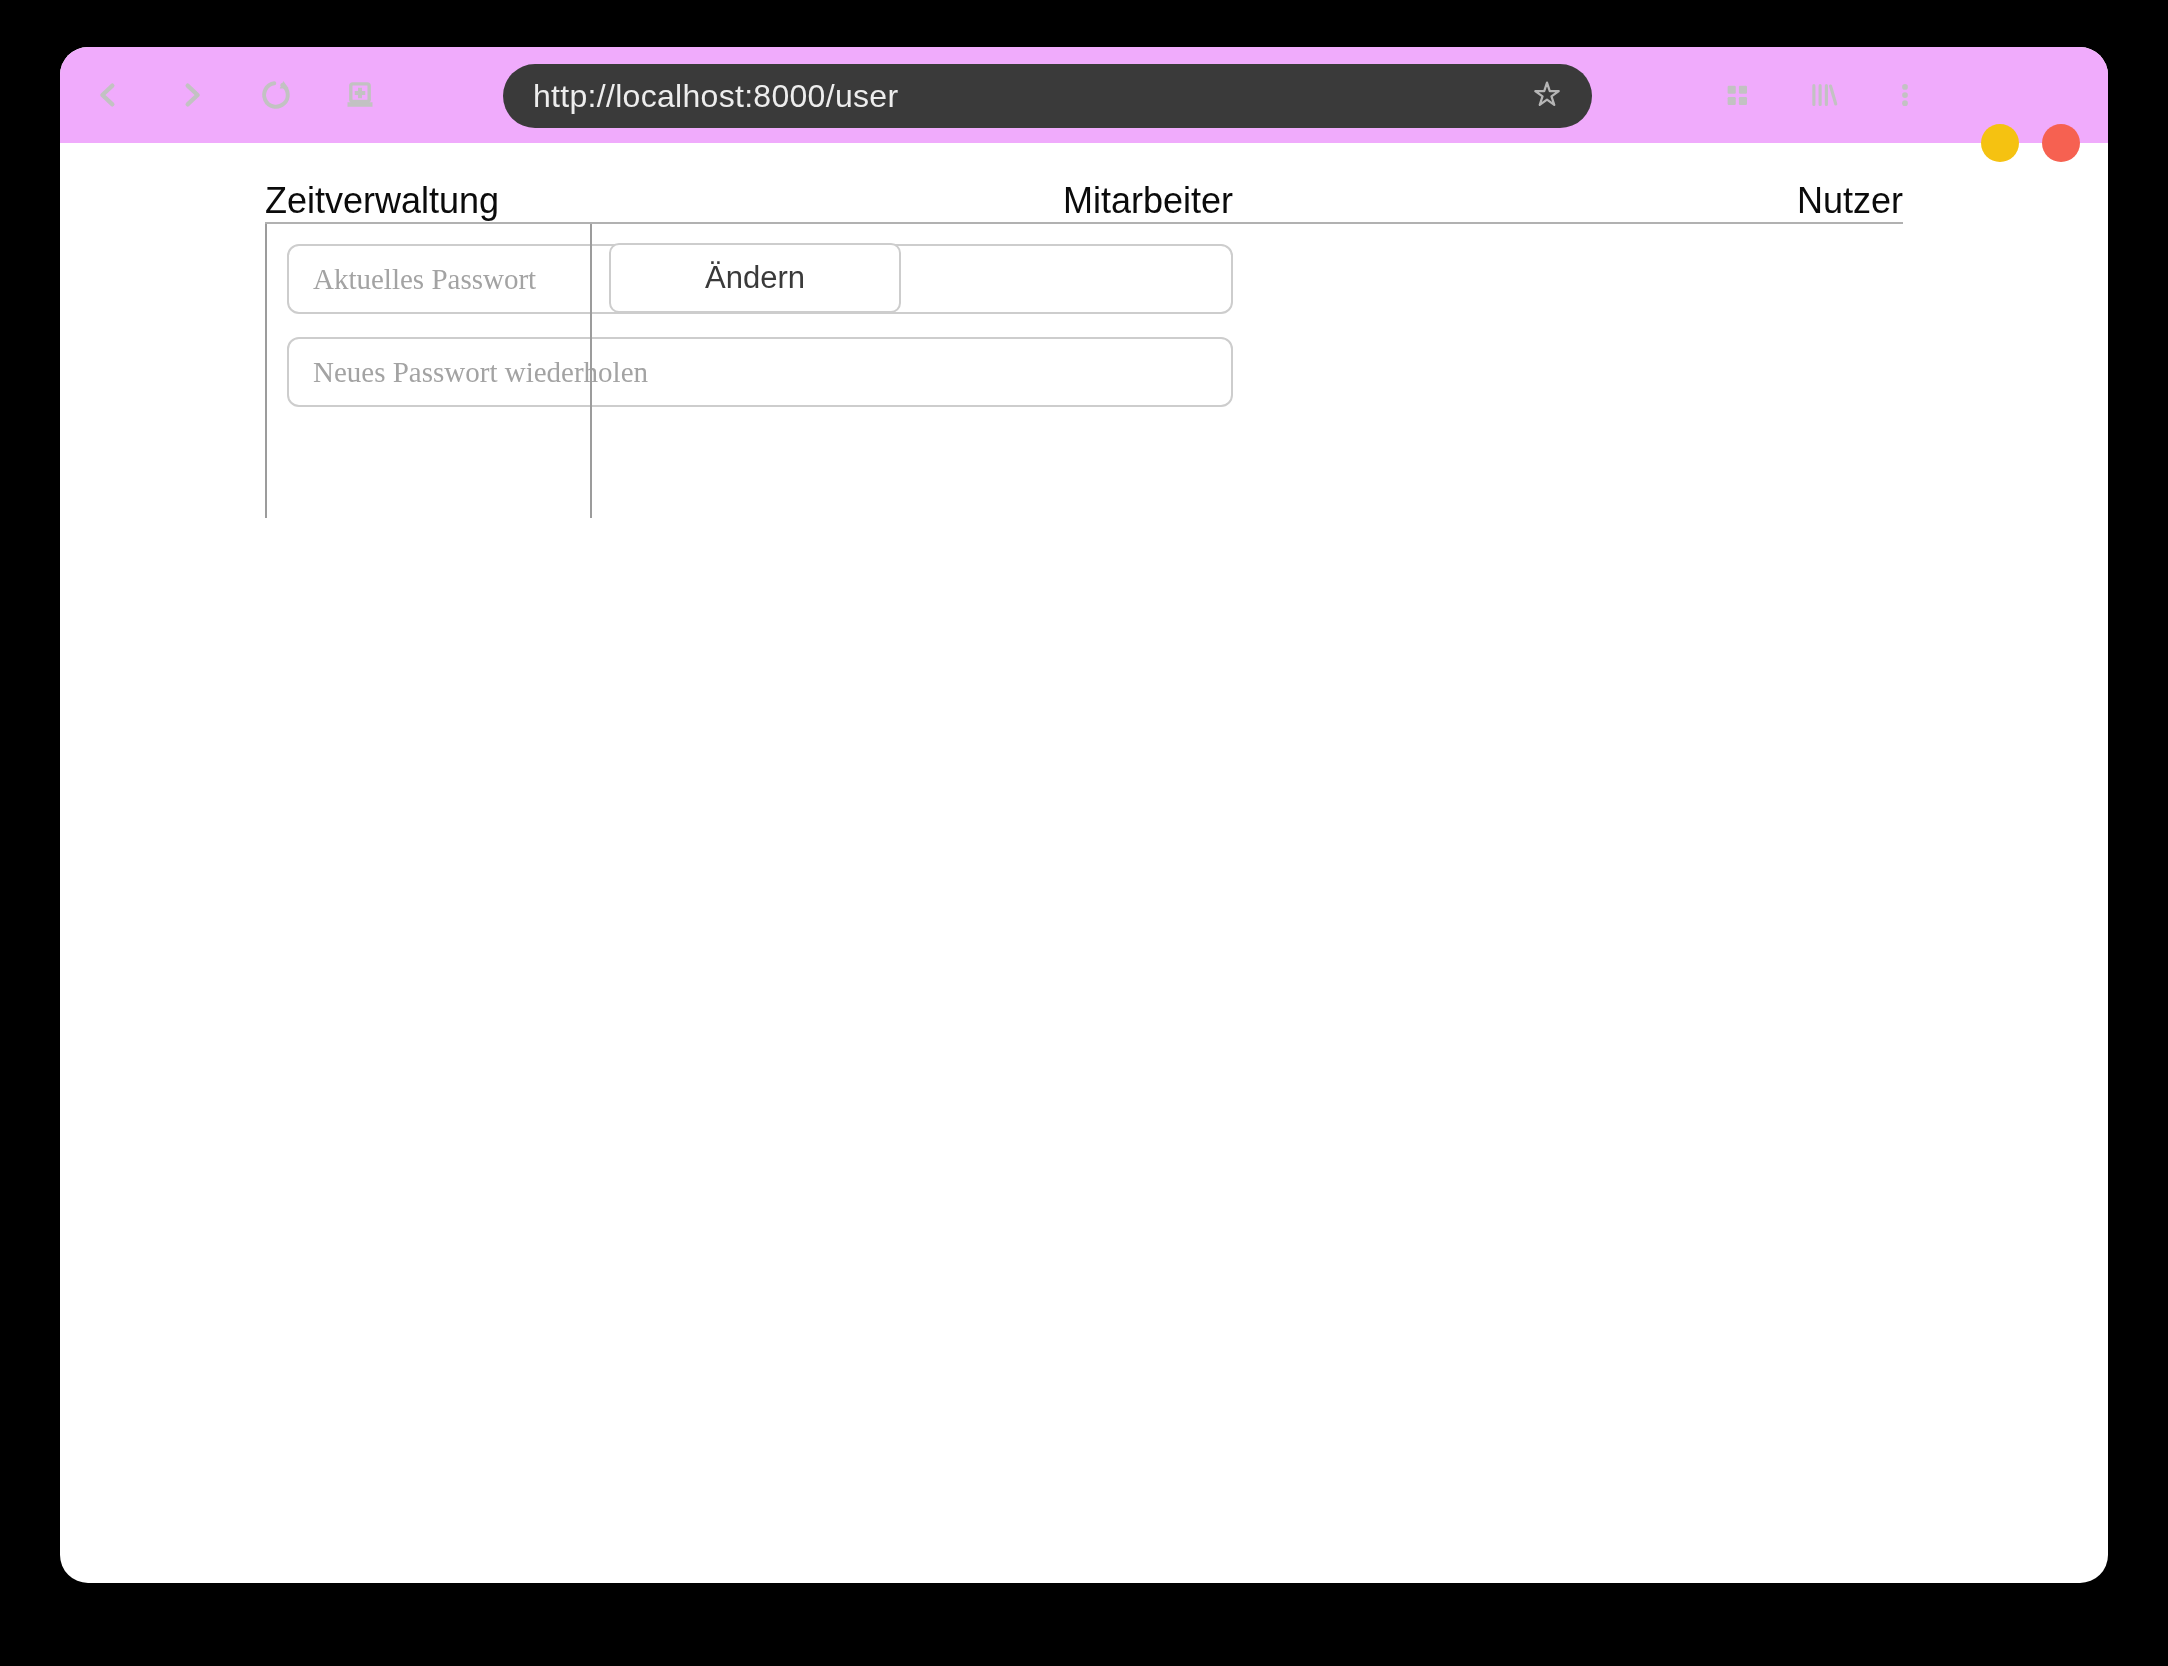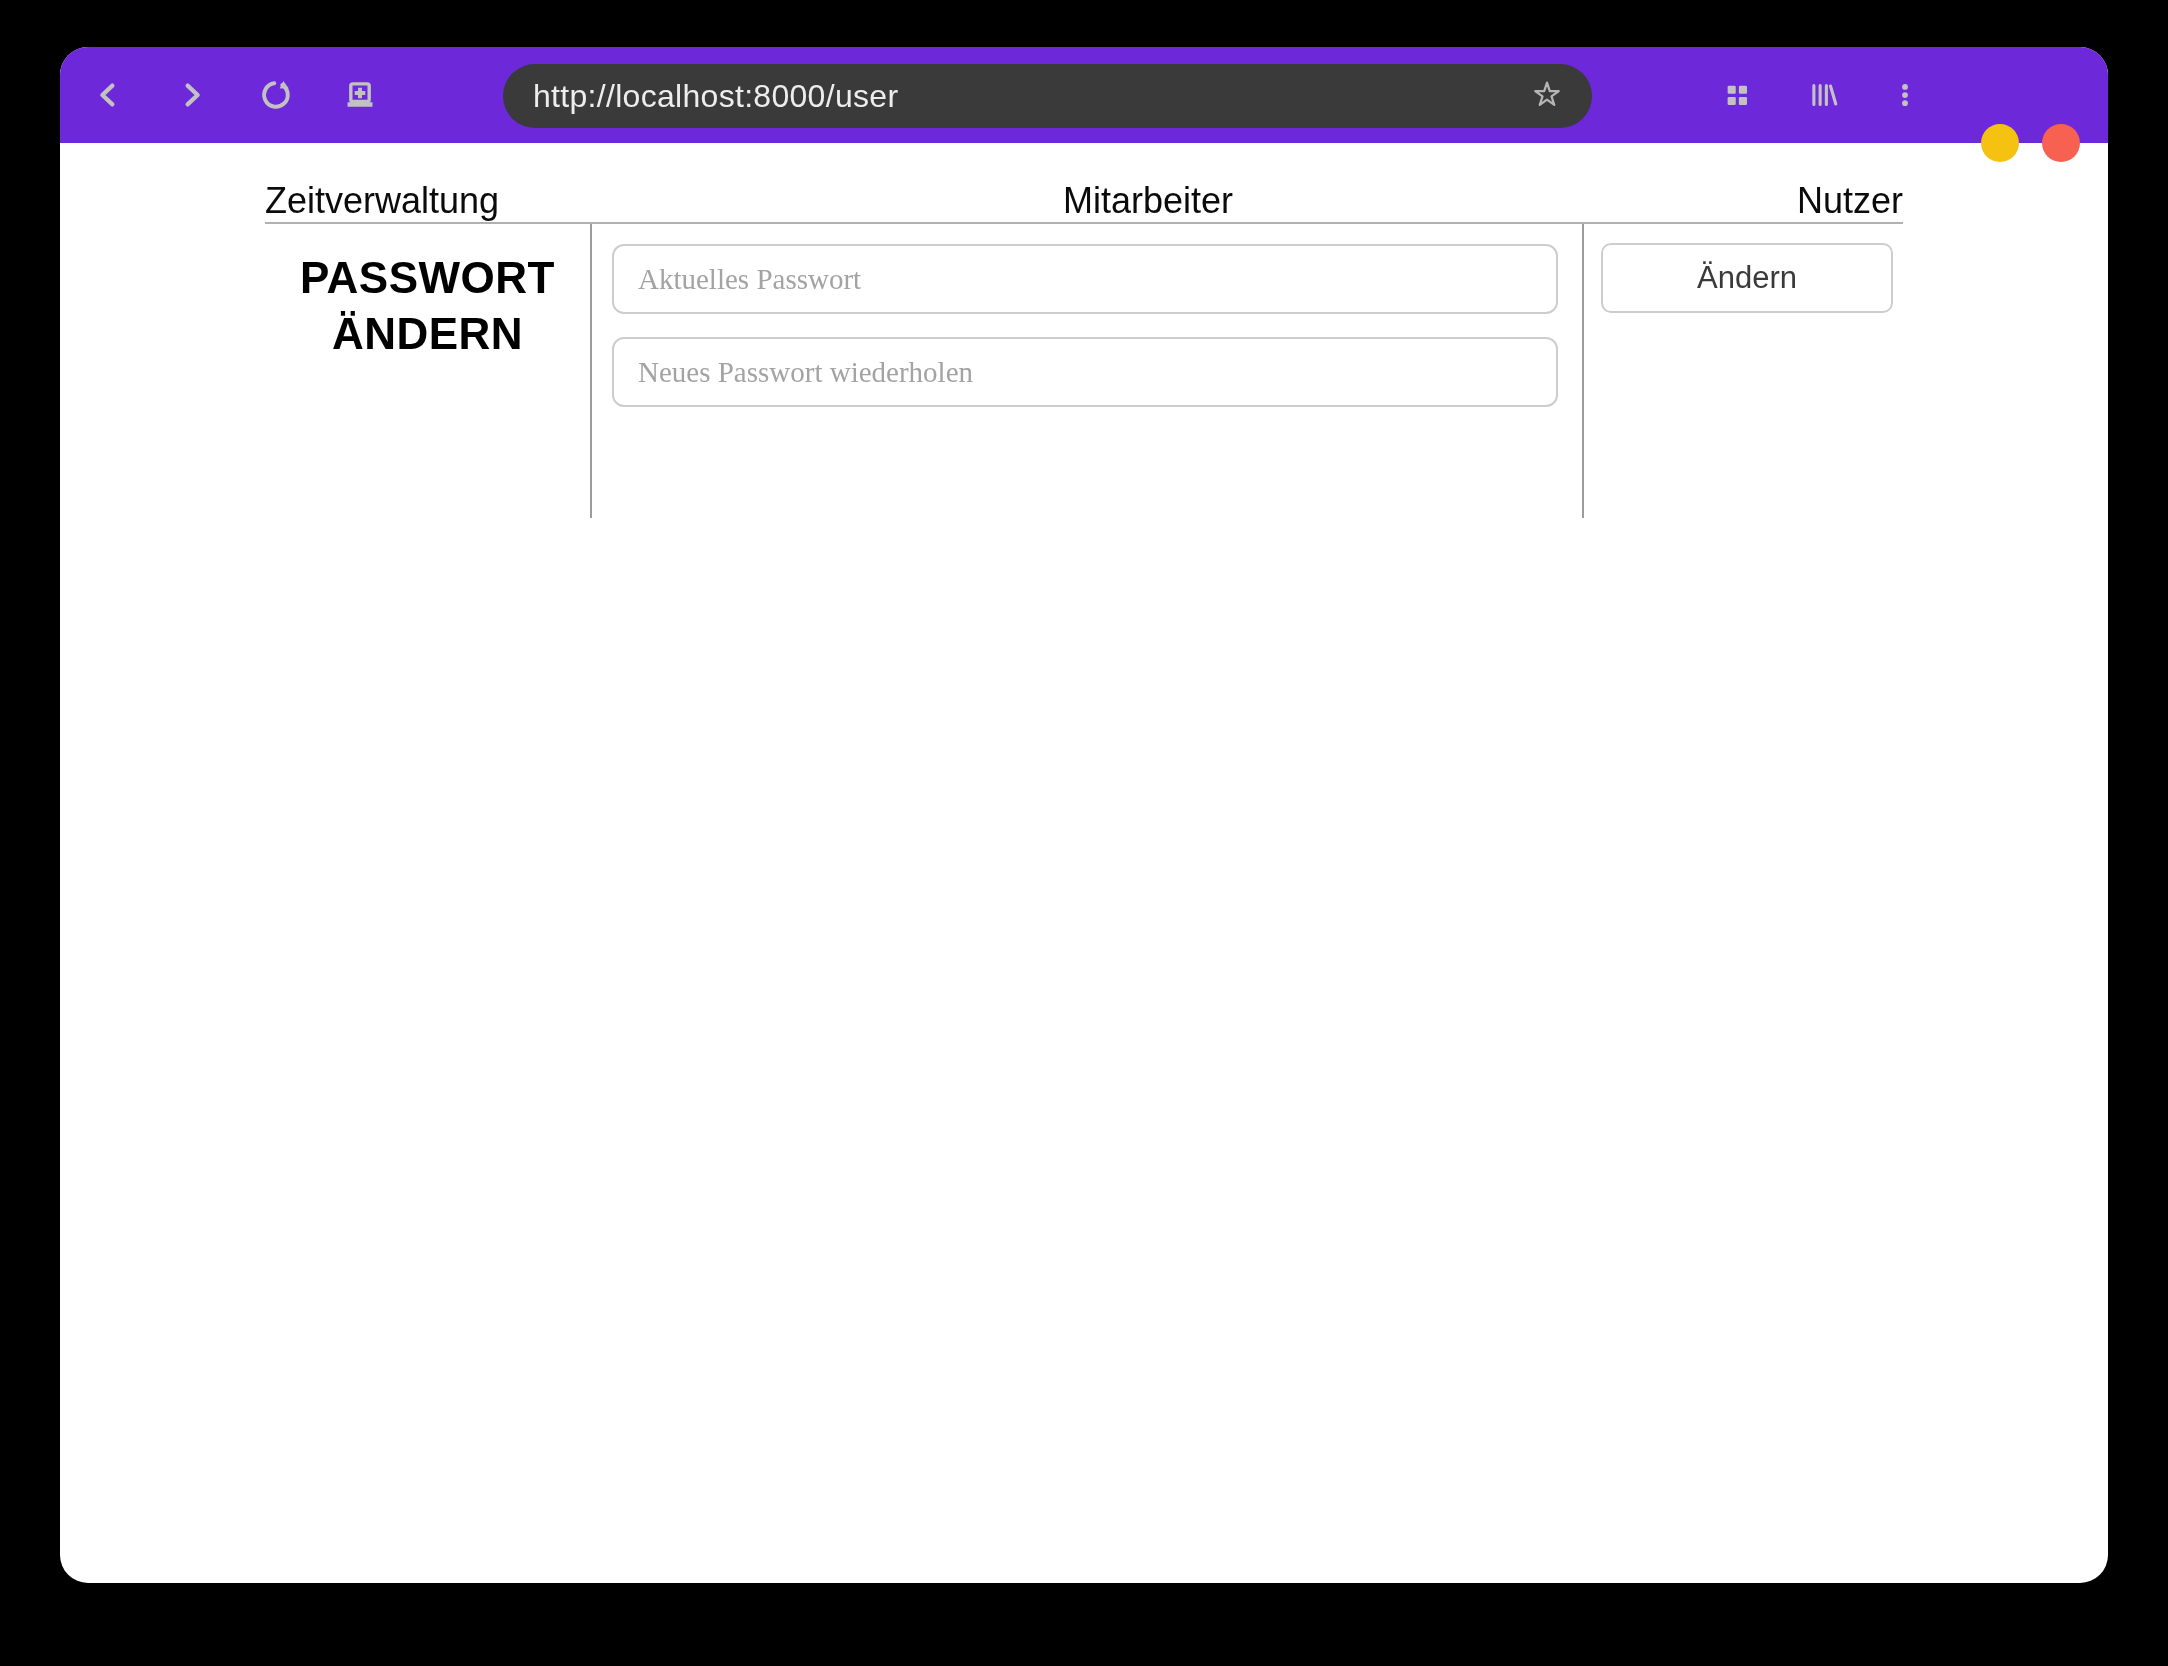--- a/index.html
+++ b/index.html
@@ -6,21 +6,21 @@
   html, body { background: #000; }
   body { font-family: "Liberation Sans", "DejaVu Sans", sans-serif; }
   .stage { position: relative; width: 2168px; height: 1666px; background: #000; overflow: hidden; }
 
   .window {
     position: absolute; left: 60px; top: 47px; width: 2048px; height: 1536px;
     background: #ffffff; border-radius: 28px; overflow: hidden;
   }
 
   
-  .toolbar { position: relative; height: 96px; background: #6d28d9; }
+  .toolbar { position: relative; height: 96px; background: #f0abfc; }
   .tbtn {
     position: absolute; top: 26px; width: 44px; height: 44px;
     background: transparent; border: none; display: flex; align-items: center; justify-content: center;
     cursor: pointer;
   }
   .tbtn svg { display: block; }
   .tb-back { left: 26px; } .tb-fwd { left: 110px; } .tb-reload { left: 194px; } .tb-newtab { left: 278px; }
 
   .urlbar {
     position: absolute; left: 443px; top: 17px; width: 1089px; height: 64px;
@@ -159,26 +159,20 @@
       <div class="page-inner">
 
         <nav class="site-nav">
           <span class="nav-link">Zeitverwaltung</span>
           <span class="nav-link">Mitarbeiter</span>
           <span class="nav-link">Nutzer</span>
         </nav>
 
         <div class="form-grid">
 
-          <div class="col-left">
-            <h1 class="section-title">
-              <div>PASSWORT</div>
-              <div>ÄNDERN</div>
-            </h1>
-          </div>
 
           <div class="col-mid">
             <input class="pw-input" type="password" placeholder="Aktuelles Passwort" style="">
             <input class="pw-input" type="password" placeholder="Neues Passwort wiederholen" style="">
           </div>
 
           <div class="col-right">
             <button class="submit-btn">Ändern</button>
           </div>
 

